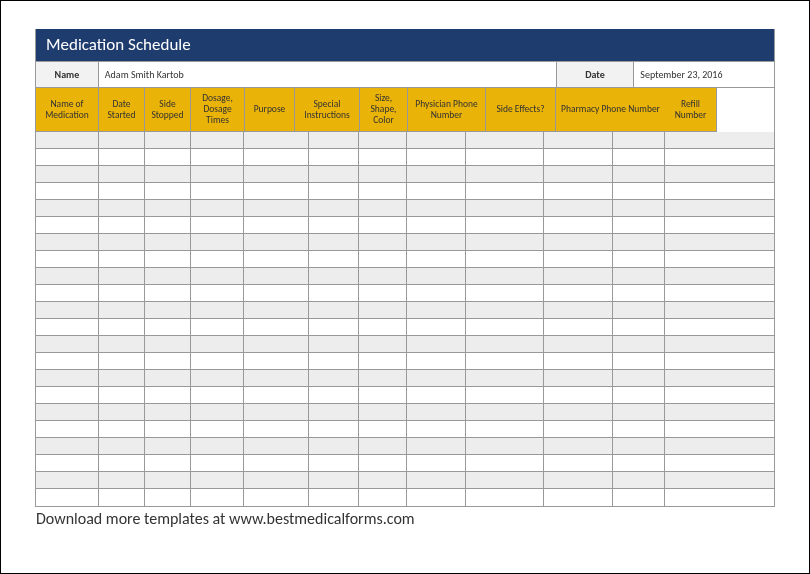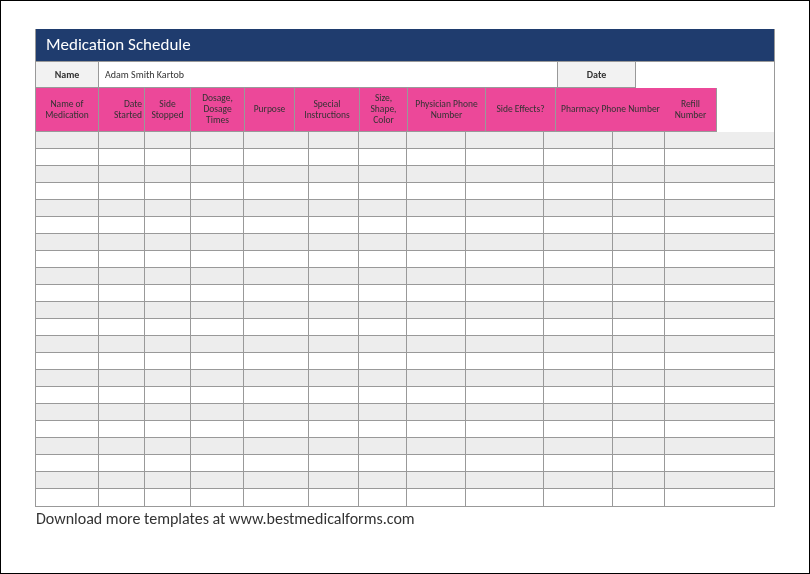--- a/index.html
+++ b/index.html
@@ -64,21 +64,21 @@
   .col-header {
     text-align: center;
     font-size: 9.5px;
     line-height: 1.15;
     padding: 4px 2px;
     border-right: 1px solid #999;
     border-bottom: 1px solid #999;
     display: flex;
     align-items: center;
     justify-content: center;
-    background: #ec4899;
+    background: #eab308;
     height: 44px;
   }
   .col-header.last { border-right: 0; }
   .data-row {
     display: flex;
     width: 100%;
   }
   .data-cell {
     height: 17px;
     border-right: 1px solid #999;
@@ -88,21 +88,21 @@
   .data-row.alt .data-cell { background: #ededed; }
   .data-row:last-child .data-cell { border-bottom: 0; }
   .footer-text {
     width: 740px;
     font-size: 16px;
     padding: 2px 0 0 1px;
     color: #333;
   }
   
   .w0 { width: 63px; }
-  .w1 { width: 46px; text-align: right; }
+  .w1 { width: 46px; }
   .w2 { width: 46px; }
   .w3 { width: 54px; }
   .w4 { width: 65px; }
   .w5 { width: 50px; }
   .w6 { width: 48px; }
   .w7 { width: 59px; }
   .w8 { width: 78px; }
   .w9 { width: 70px; }
   .w10 { width: 52px; }
   .w11 { width: 109px; }
@@ -118,20 +118,21 @@
 <div class="page">
 
   <div class="form">
 
     <div class="title-bar">Medication Schedule</div>
 
     <div class="info-row">
       <div class="info-cell-label iw-name-label">Name</div>
       <div class="info-cell-value iw-name-value">Adam Smith Kartob</div>
       <div class="info-cell-label iw-date-label">Date</div>
+      <div class="info-cell-value iw-date-value last">September 23, 2016</div>
     </div>
 
     <div class="columns-row">
       <div class="col-header w0">Name of Medication</div>
       <div class="col-header w1">Date Started</div>
       <div class="col-header w2">Side Stopped</div>
       <div class="col-header w3">Dosage, Dosage Times</div>
       <div class="col-header w5">Purpose</div>
       <div class="col-header w4">Special Instructions</div>
       <div class="col-header w6">Size, Shape, Color</div>

